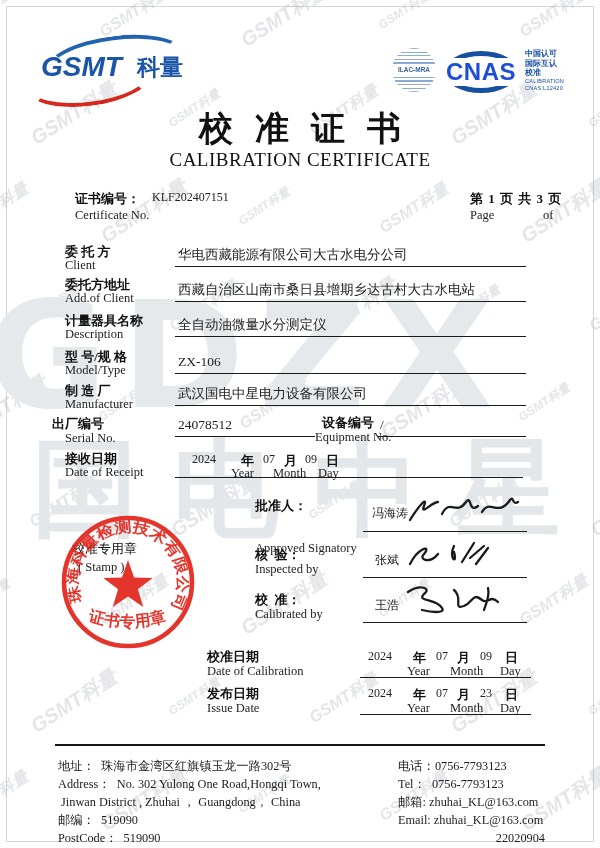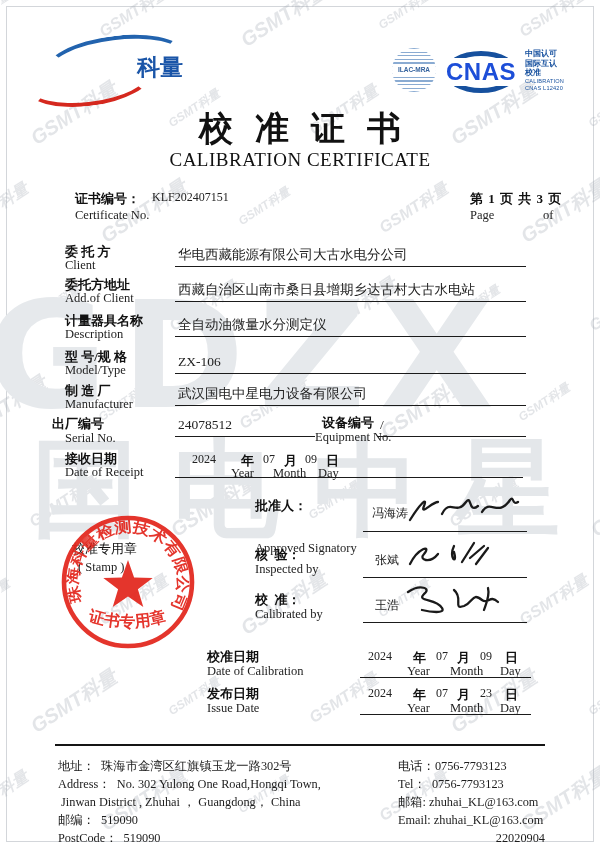--- a/index.html
+++ b/index.html
@@ -135,20 +135,21 @@
 <div class="wm-chars">
   <span>国</span>
   <span>电</span>
   <span>中</span>
   <span>星</span>
 </div>
 
 <div class="abs gsmt-wrap">
   <div class="gsmt-arc-top"></div>
   <div class="gsmt-arc-bottom"></div>
+  <span class="gsmt-text">GSMT</span>
   <span class="gsmt-suffix">科量</span>
 </div>
 <div class="abs ilac">
   <div class="ilac-band">ILAC-MRA</div>
 </div>
 <div class="abs cnas">
   <div class="cnas-ellipse"></div>
   <div class="cnas-word">CNAS</div>
 </div>
 <div class="abs cnas-info">

